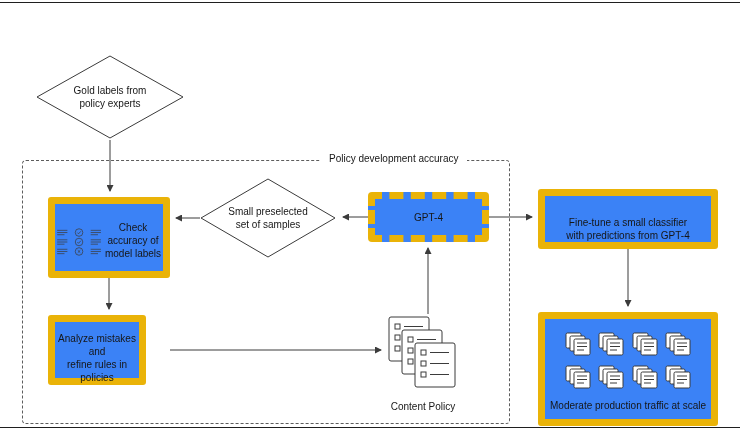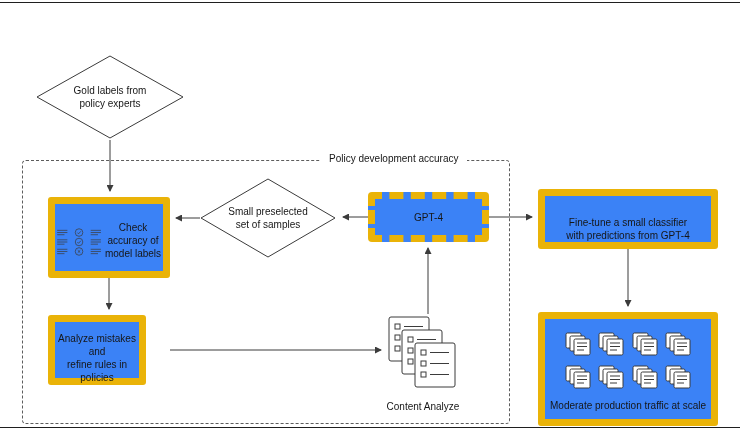--- a/index.html
+++ b/index.html
@@ -183,21 +183,21 @@
         <rect x="27" y="27" width="40" height="44" rx="2"></rect>
         <rect x="33" y="34" width="5" height="5"></rect>
           <line x1="42" y1="36.5" x2="61" y2="36.5"></line>
         <rect x="33" y="45" width="5" height="5"></rect>
           <line x1="42" y1="47.5" x2="61" y2="47.5"></line>
         <rect x="33" y="56" width="5" height="5"></rect>
           <line x1="42" y1="58.5" x2="61" y2="58.5"></line>
       </g>
     </svg>
   </div>
-  <div class="node-label content-policy-label">Content Analyze</div>
+  <div class="node-label content-policy-label">Content Policy</div>
 
   <div class="node box-moderate">
     <div class="stack-grid">
       <svg width="26" height="24" viewBox="0 0 26 24">
           <use href="#doc-stack"></use>
         </svg>
       <svg width="26" height="24" viewBox="0 0 26 24">
           <use href="#doc-stack"></use>
         </svg>
       <svg width="26" height="24" viewBox="0 0 26 24">

